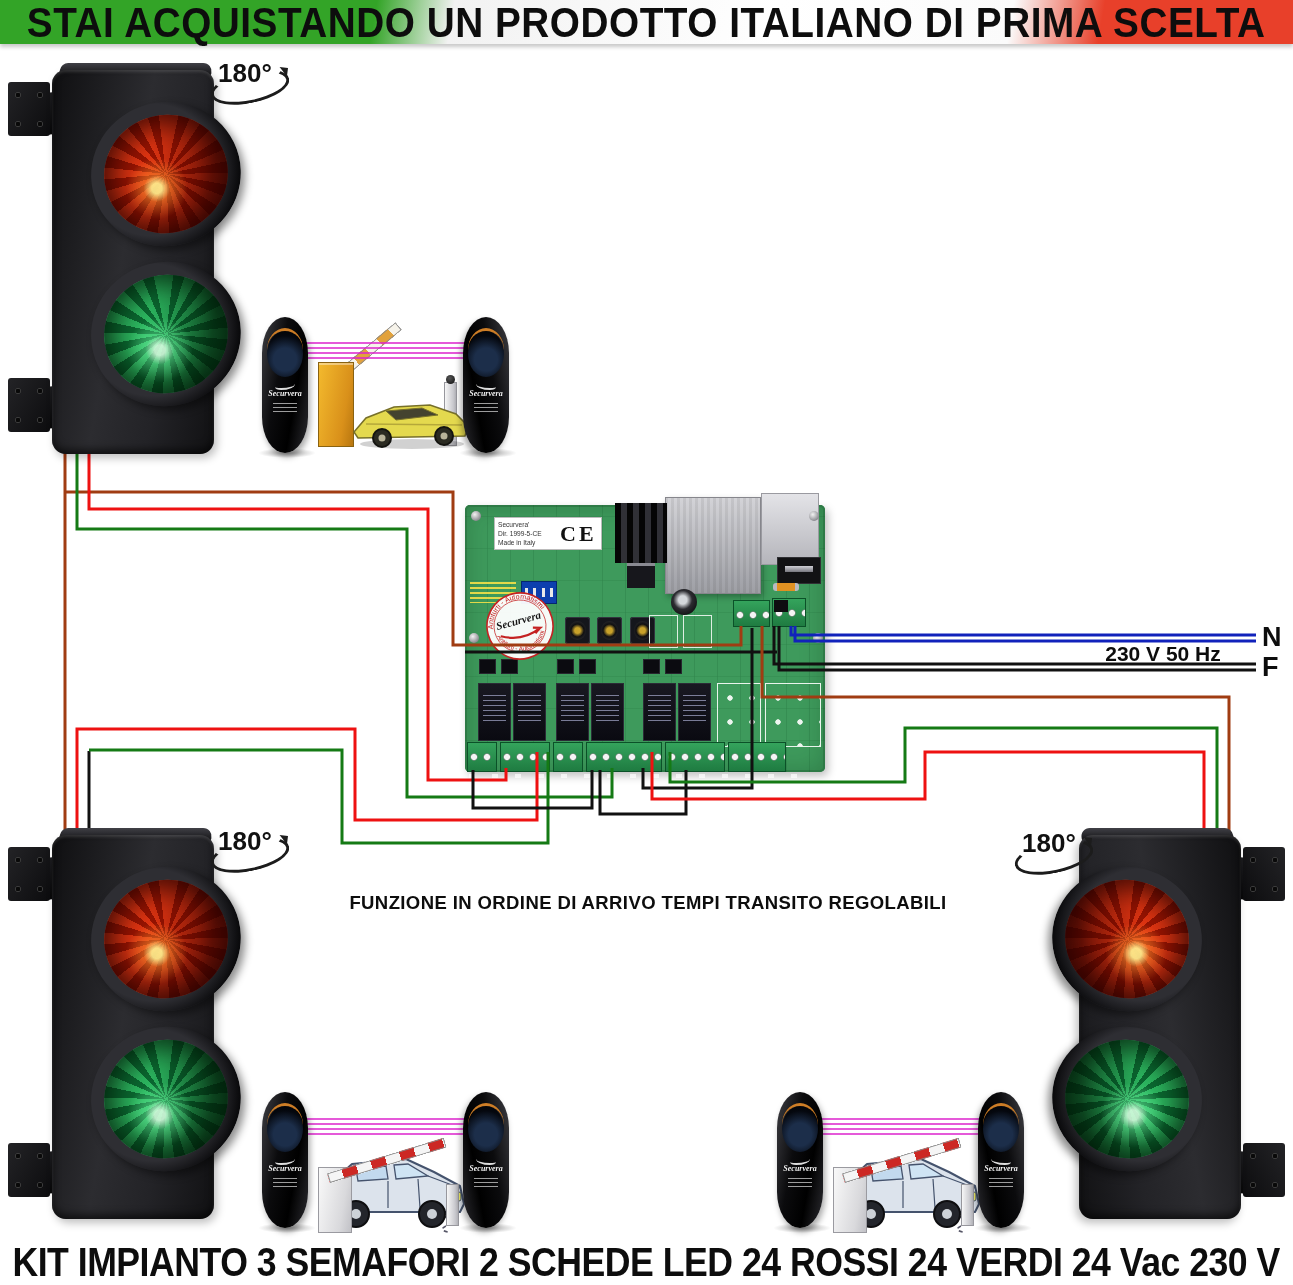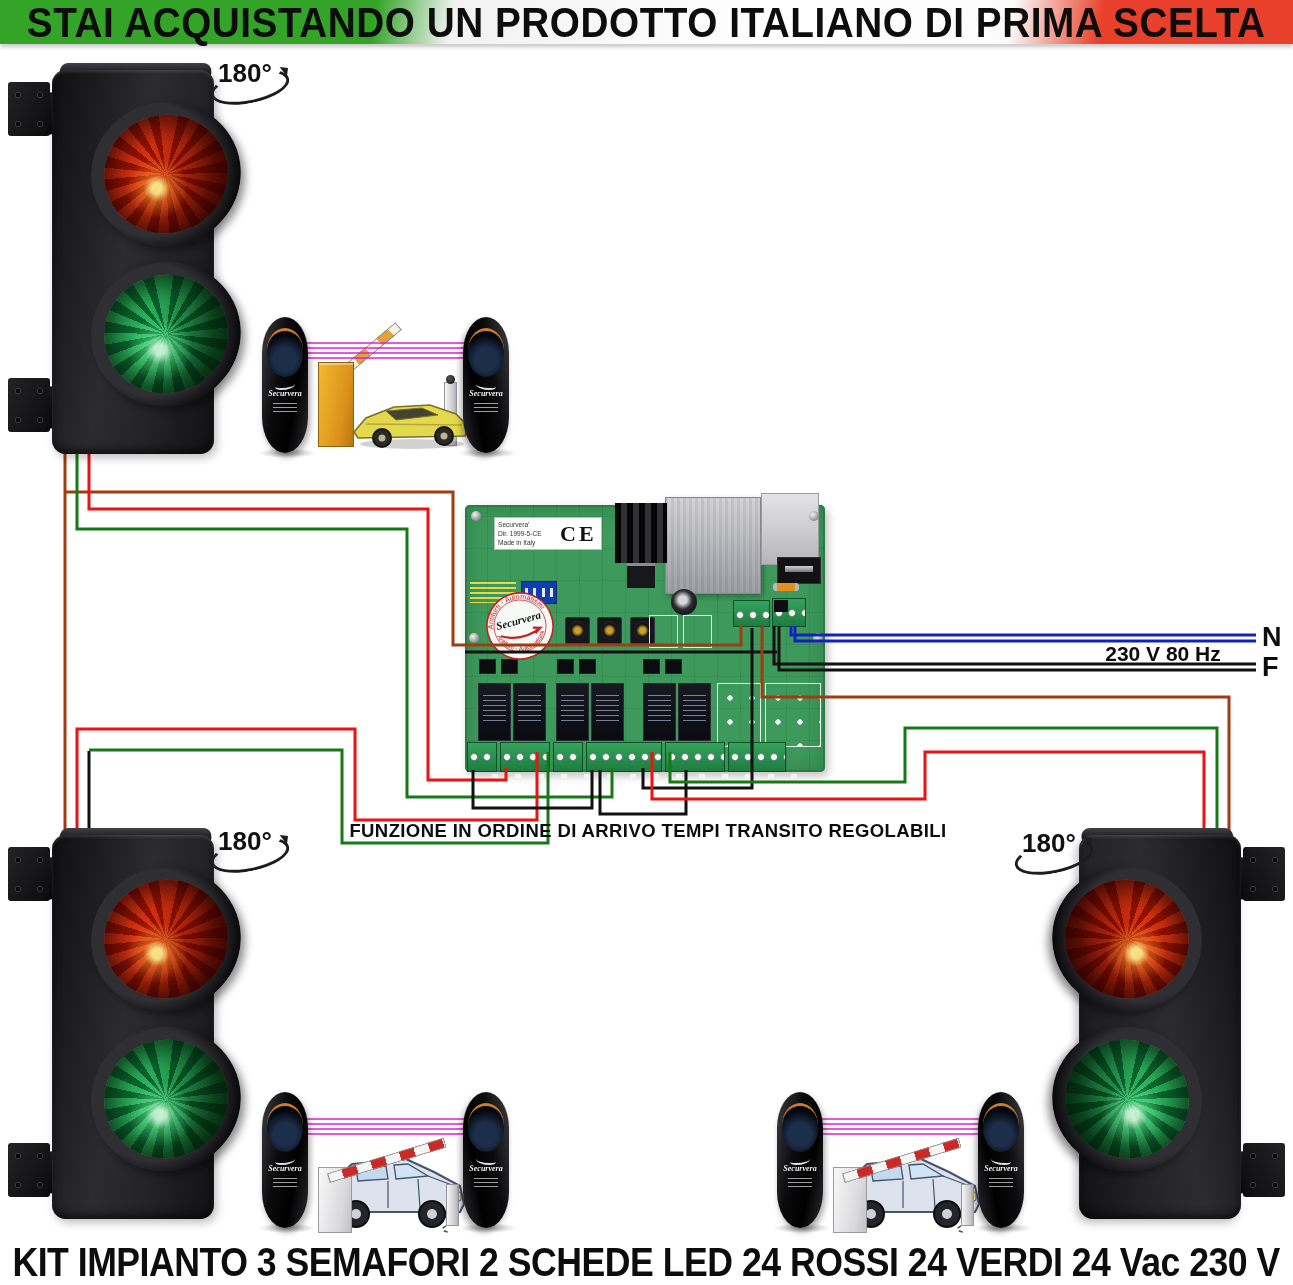--- a/index.html
+++ b/index.html
@@ -416,19 +416,19 @@
 </div>
 <div class="abs pshadow" style="left:974px;top:1223px"></div>
 <div class="abs pcell flip" style="left:978px;top:1092px">
   <div class="lens2"></div>
     <div class="glint"></div>
   <div class="sw"></div>
   <div class="brand flip">Securvera</div>
   <div class="lines"></div>
 </div>
 
-<div class="abs vlabel" style="left:1103px;top:642px;width:120px;text-align:center">230 V 80 Hz</div>
+<div class="abs vlabel" style="left:1103px;top:642px;width:120px;text-align:center">230 V 50 Hz</div>
 <div class="abs nf" style="left:1262px;top:624px">N</div>
 <div class="abs nf" style="left:1262px;top:654px">F</div>
-<div class="abs funz" style="left:318px;top:820px;width:660px;text-align:center">FUNZIONE IN ORDINE DI ARRIVO TEMPI TRANSITO REGOLABILI</div>
+<div class="abs funz" style="left:318px;top:892px;width:660px;text-align:center">FUNZIONE IN ORDINE DI ARRIVO TEMPI TRANSITO REGOLABILI</div>
 <div class="abs footer">
   <span>KIT IMPIANTO 3 SEMAFORI 2 SCHEDE LED 24 ROSSI 24 VERDI 24 Vac 230 V</span>
 </div>
 
 </body></html>

